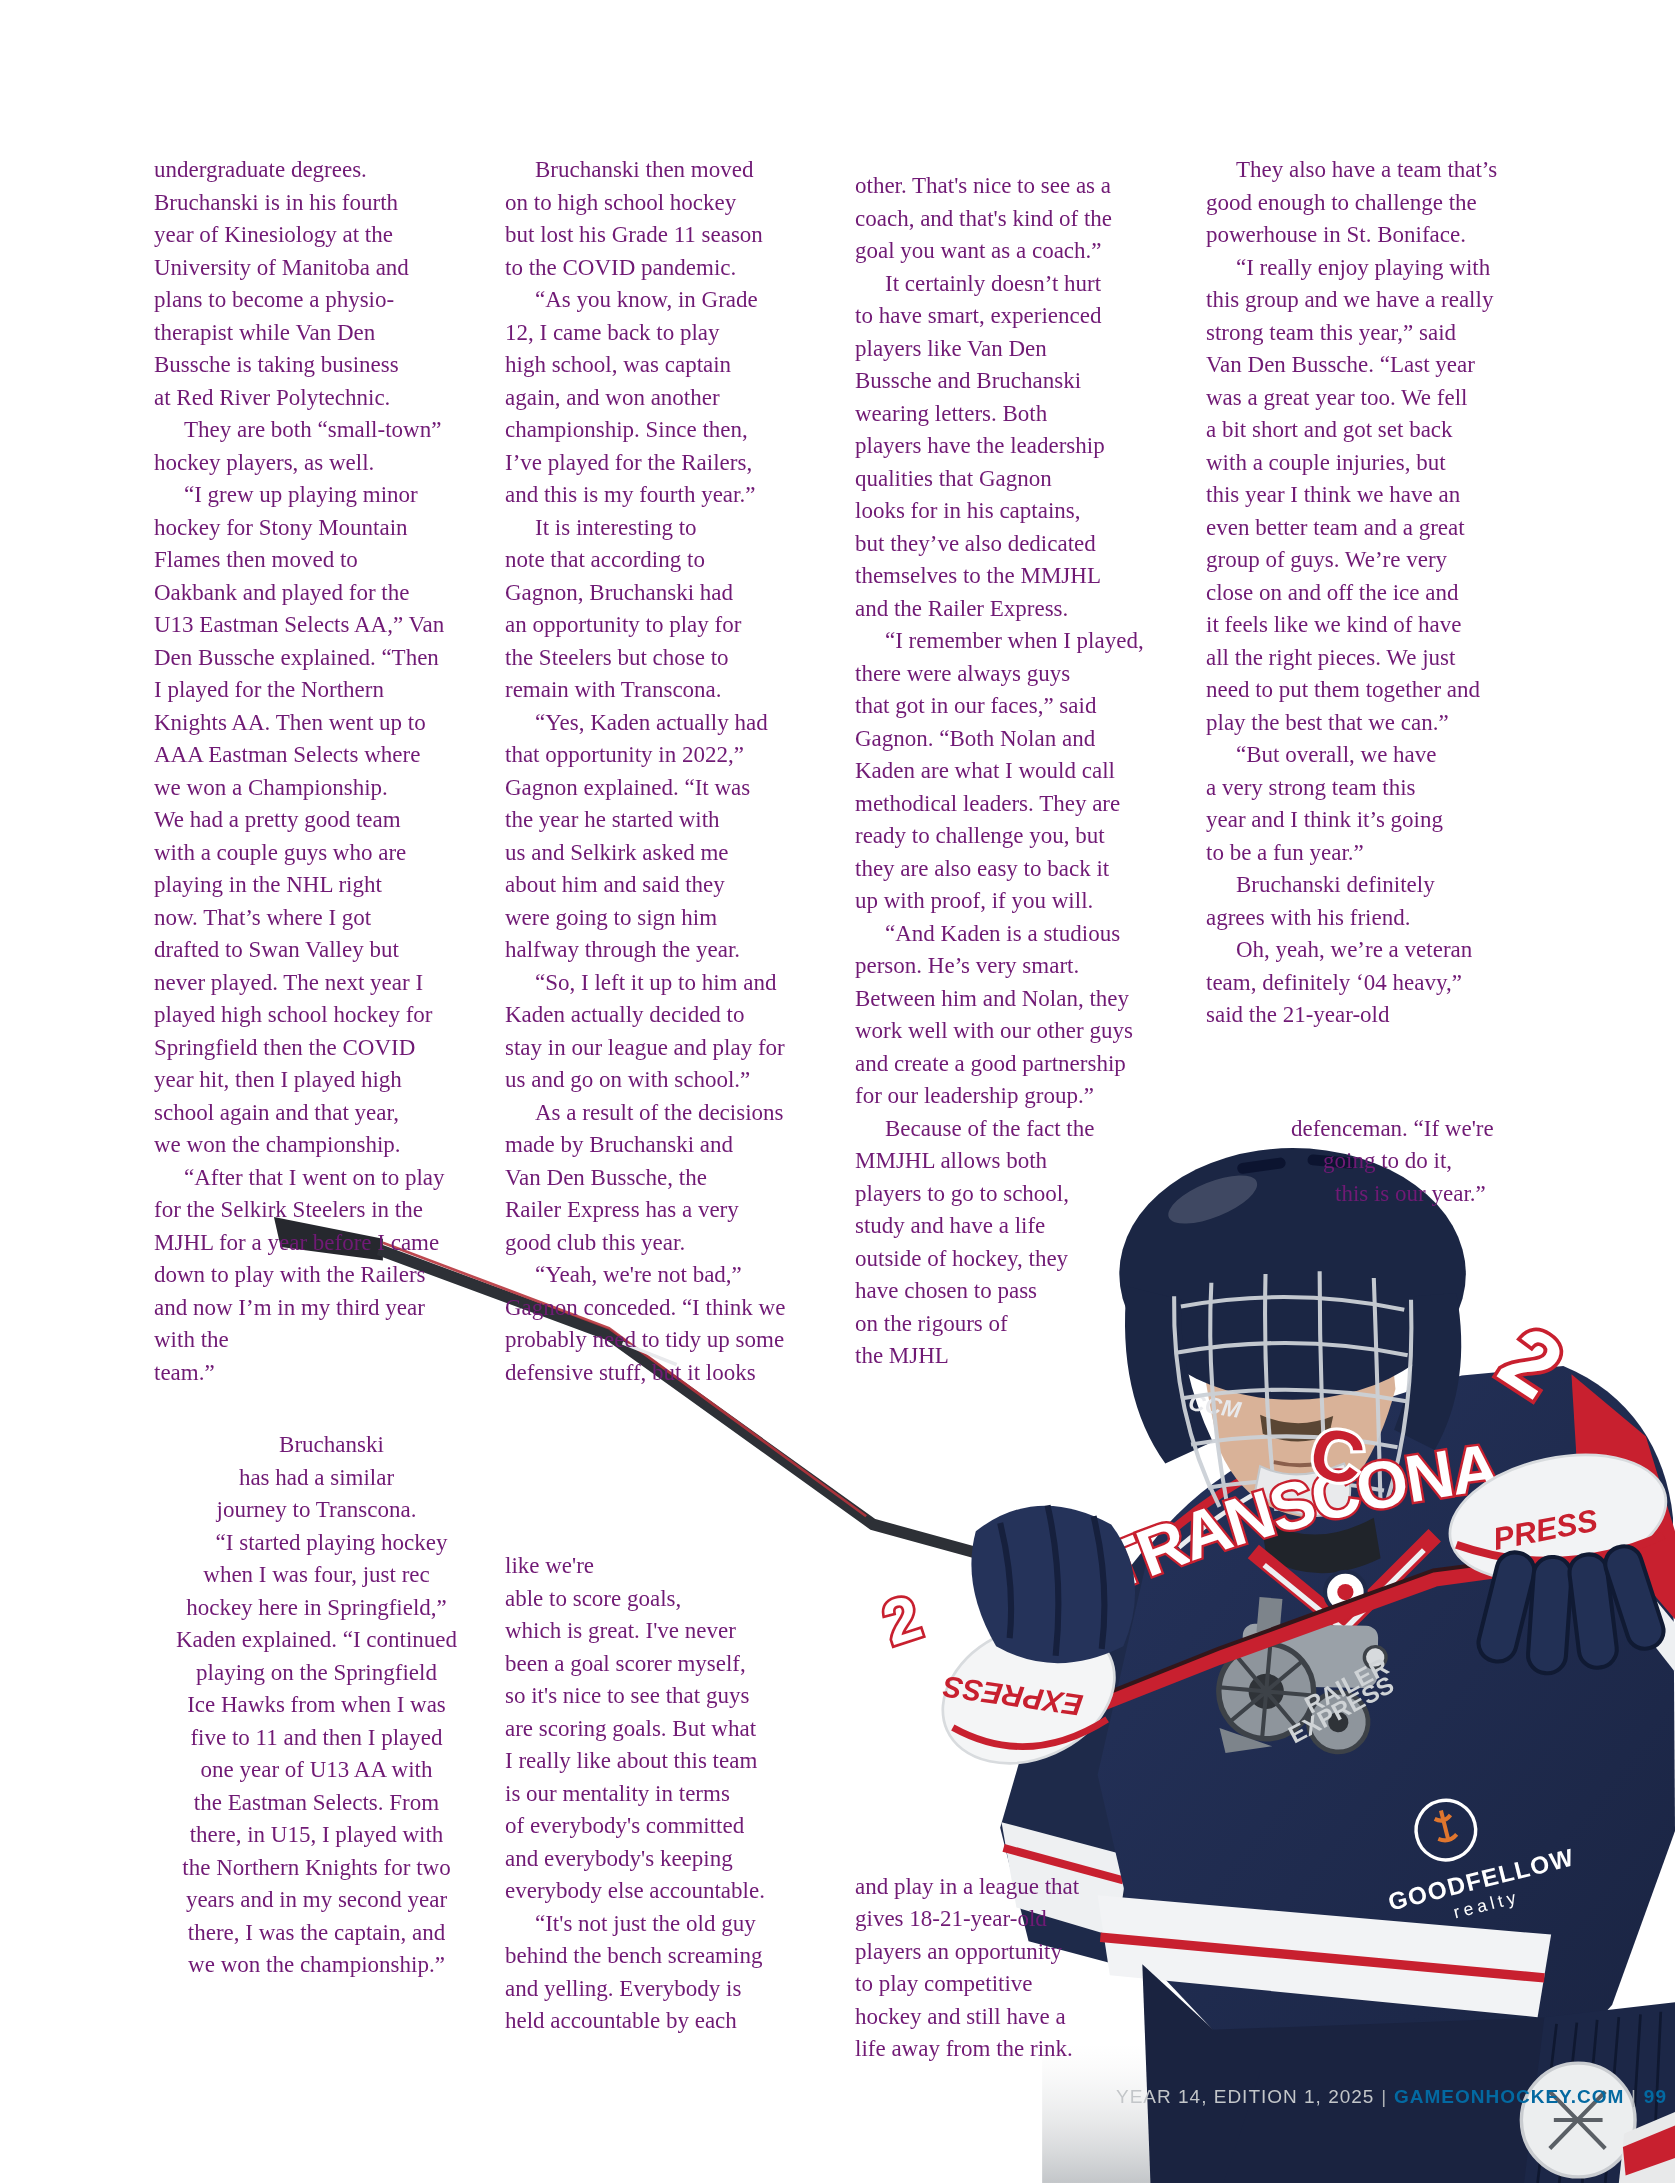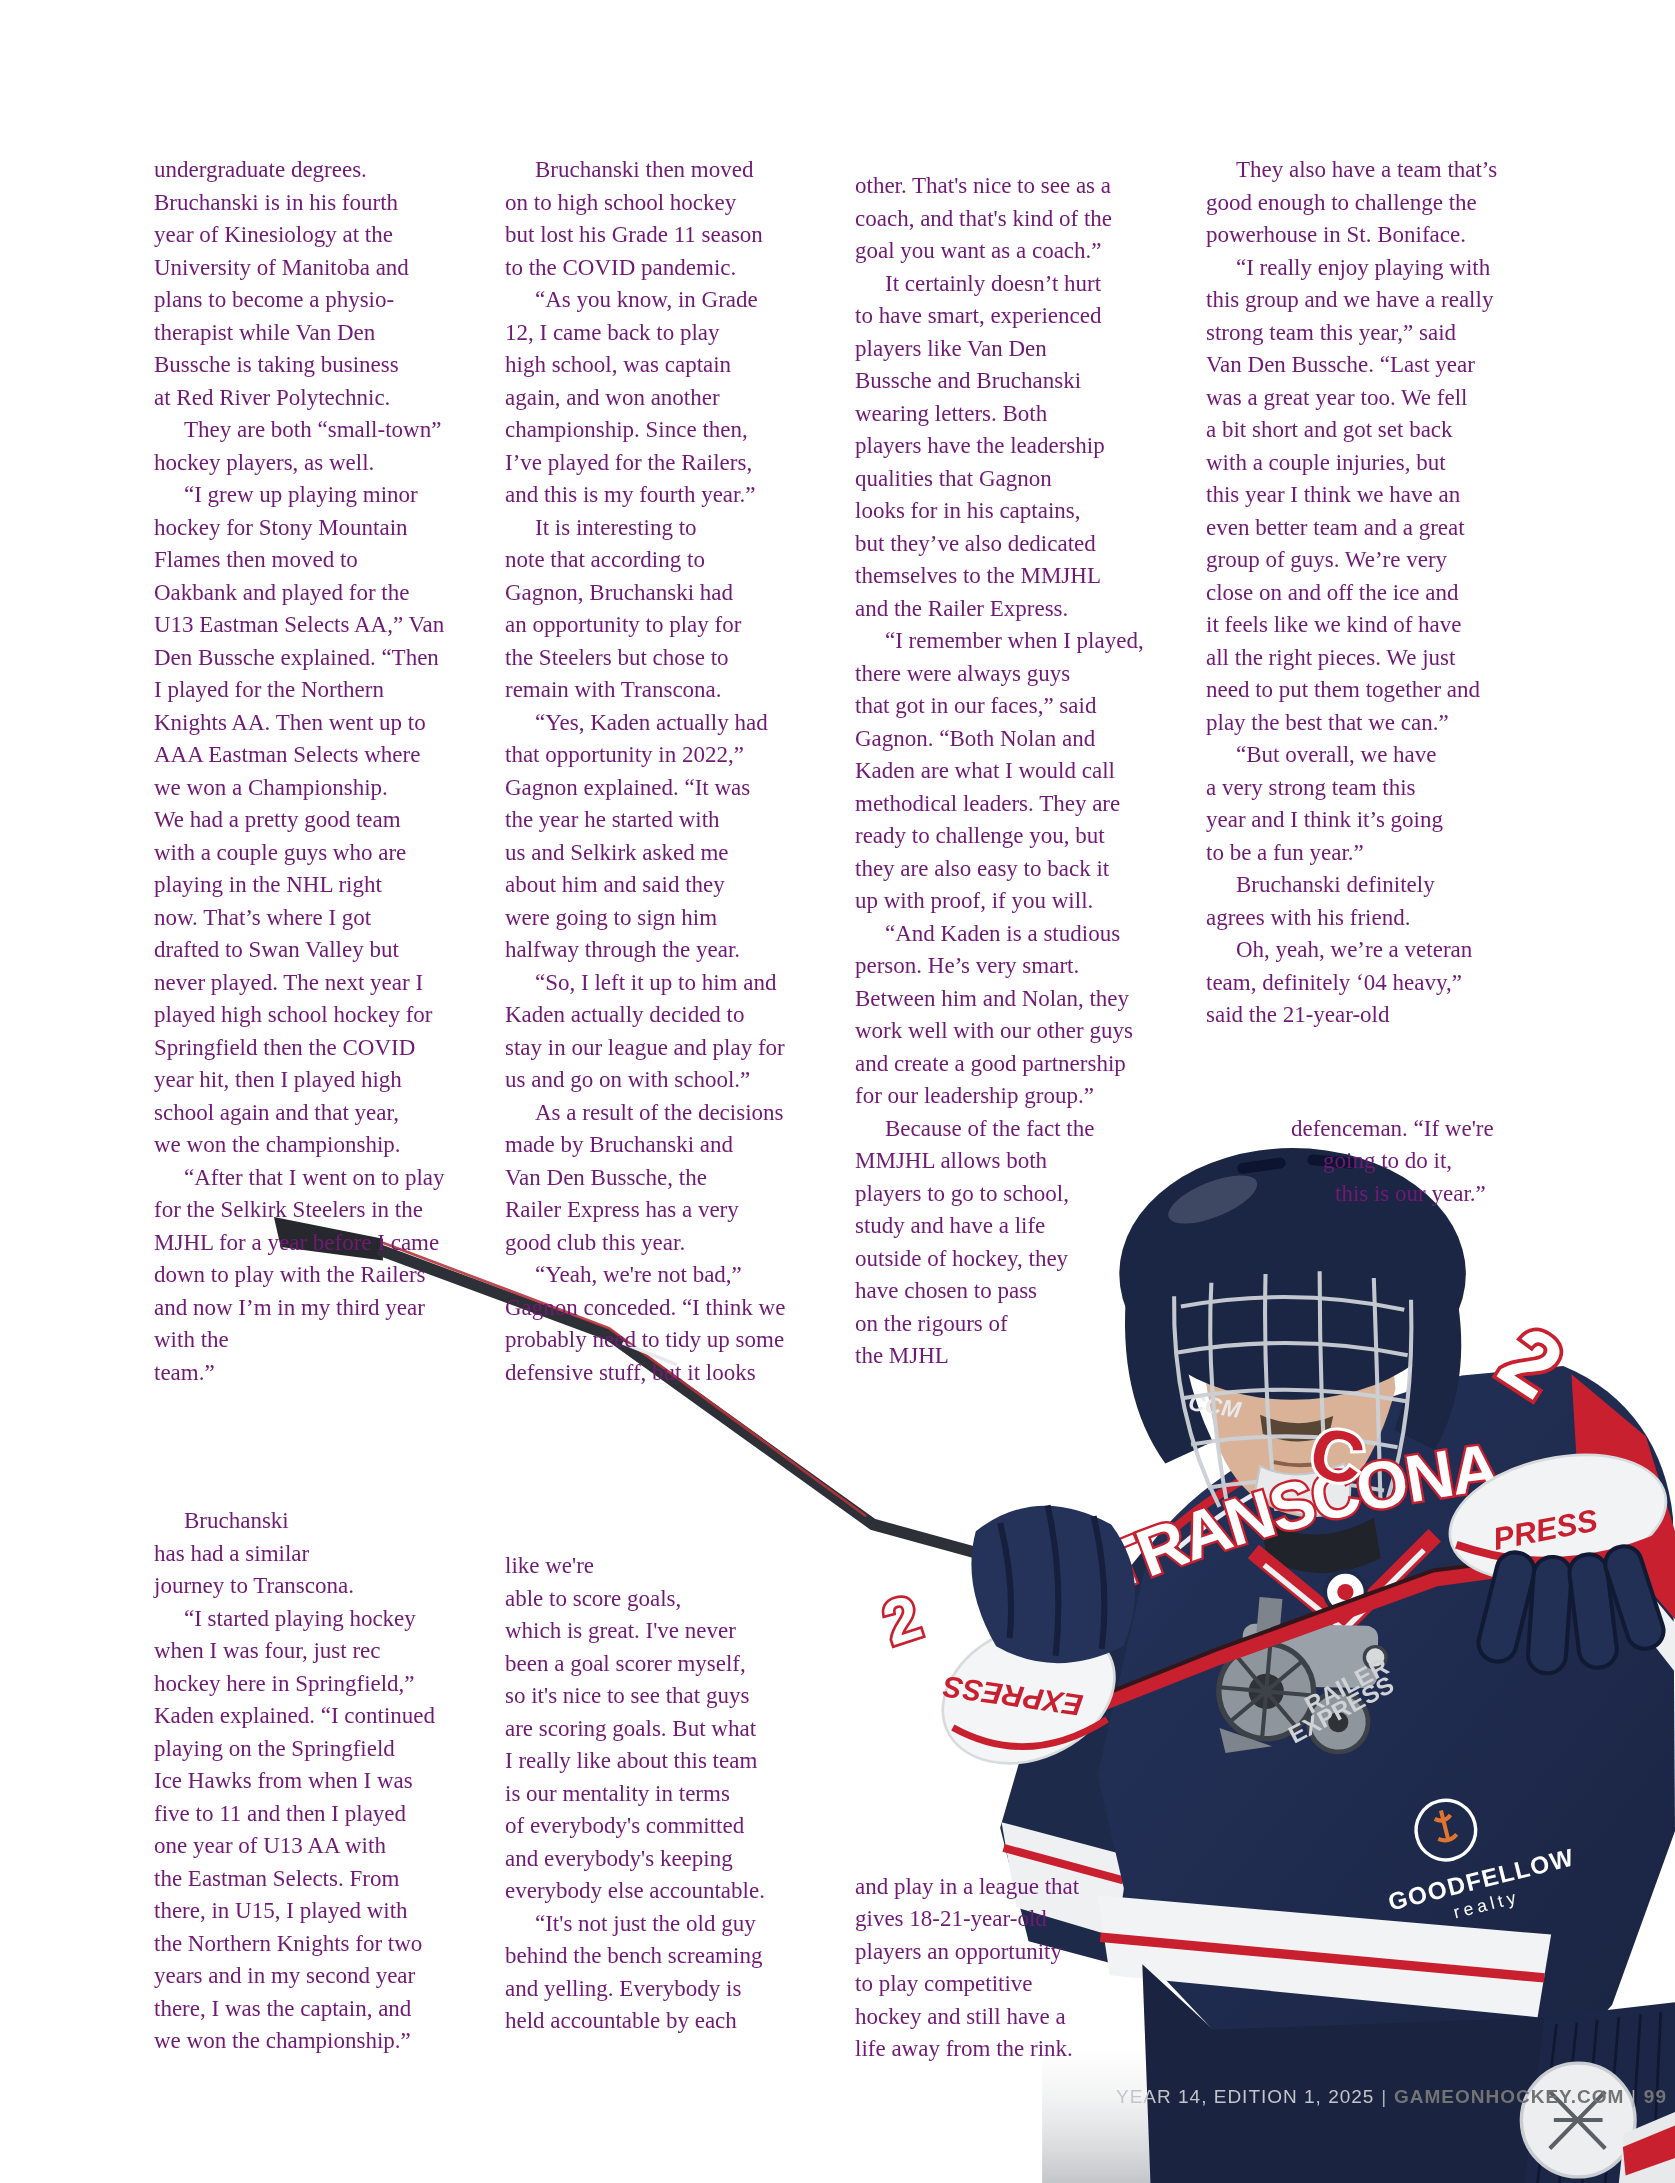--- a/index.html
+++ b/index.html
@@ -5,21 +5,21 @@
   html,body{margin:0;padding:0;background:#9a9a9a;}
   .page{position:relative;width:1676px;height:2183px;background:#ffffff;overflow:hidden;
         font-family:"Liberation Serif",serif;}
   .photo-svg{position:absolute;left:257px;top:1056px;width:1418px;height:1127px;z-index:1;}
   .column{position:absolute;z-index:2;color:#701a75;font-size:23px;line-height:32.5px;}
   .line{white-space:pre;tab-size:30px;}
   .footer{position:absolute;left:1116px;top:2086px;z-index:3;white-space:nowrap;
           font-family:"Liberation Sans",sans-serif;font-size:19px;letter-spacing:1px;}
   .f-muted{color:#c3c6c9;}
   .f-sep{color:#aeb2b6;padding:0 6.8px;}
-  .f-strong{color:#737373;font-weight:bold;}
+  .f-strong{color:#0369a1;font-weight:bold;}
   svg text{font-family:"Liberation Sans",sans-serif;}
 </style>
 </head>
 <body>
 
 <div class="page">
 
   <svg class="photo-svg" viewBox="380 1560 2095 1665">
     <defs>
       <linearGradient id="iceGrad" x1="0" y1="0" x2="0" y2="1">
@@ -203,21 +203,21 @@
         <div class="line">school again and that year,</div>
         <div class="line">we won the championship.</div>
         <div class="line">	“After that I went on to play</div>
         <div class="line">for the Selkirk Steelers in the</div>
         <div class="line">MJHL for a year before I came</div>
         <div class="line">down to play with the Railers</div>
         <div class="line">and now I’m in my third year</div>
         <div class="line">with the</div>
         <div class="line">team.”</div>
       </div>
-      <div style="margin-top: 116px;">
+      <div style="margin-top: 40px; text-align: center;">
         <div class="line">	Bruchanski</div>
         <div class="line">has had a similar</div>
         <div class="line">journey to Transcona.</div>
         <div class="line">	“I started playing hockey</div>
         <div class="line">when I was four, just rec</div>
         <div class="line">hockey here in Springfield,”</div>
         <div class="line">Kaden explained. “I continued</div>
         <div class="line">playing on the Springfield</div>
         <div class="line">Ice Hawks from when I was</div>
         <div class="line">five to 11 and then I played</div>

